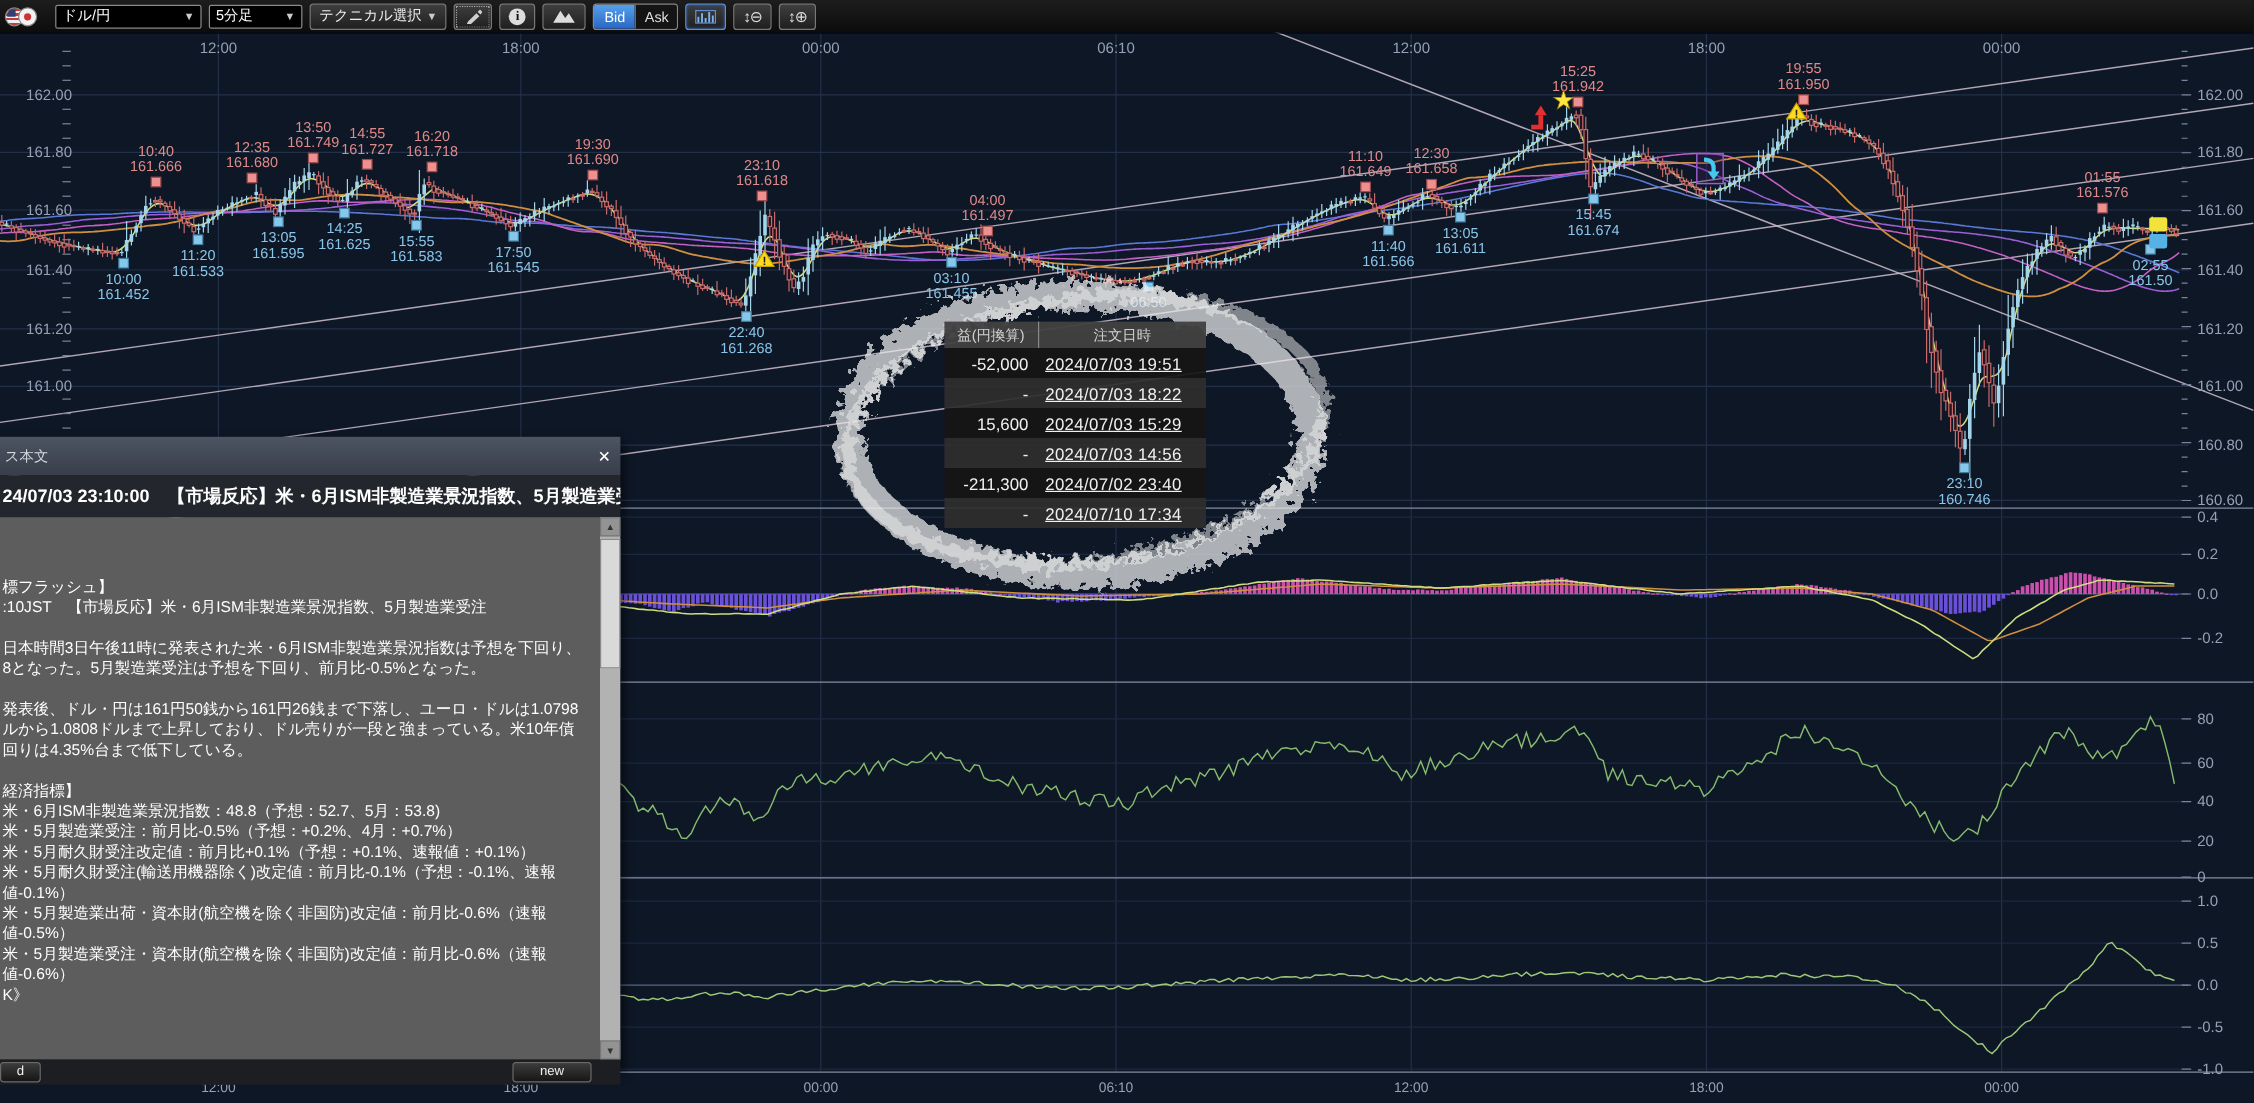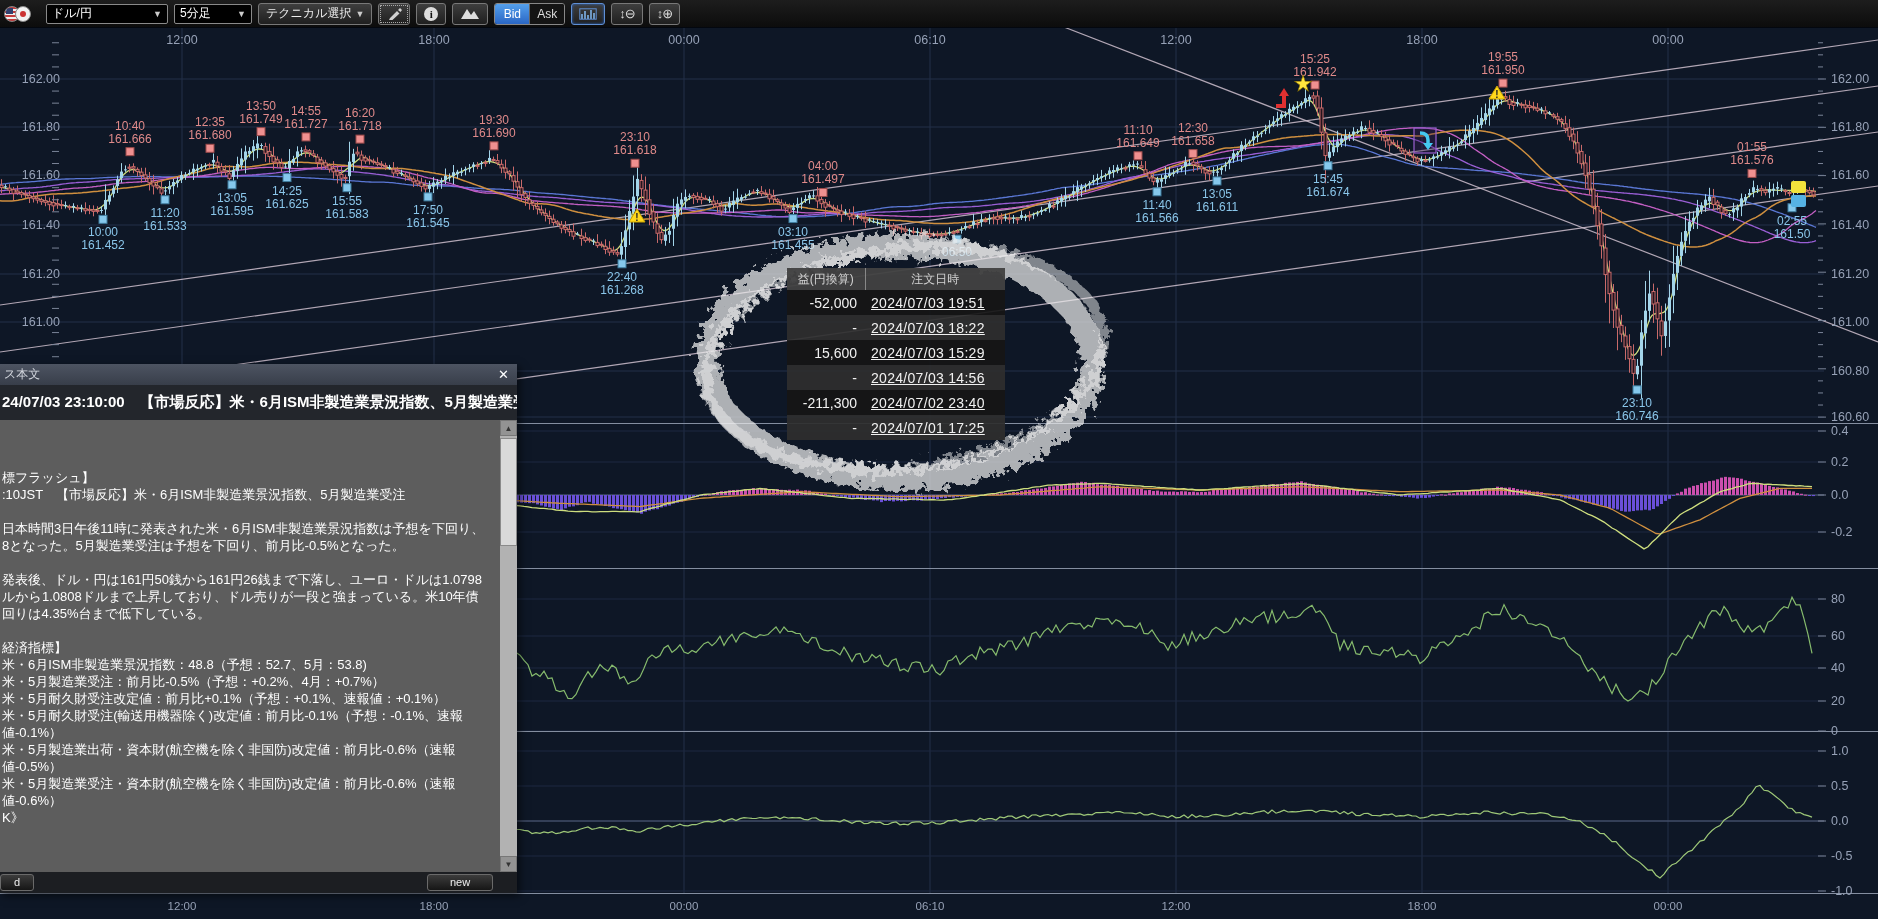--- a/index.html
+++ b/index.html
@@ -43,21 +43,21 @@
   #orders th:first-child{border-right:1px solid #888;}
   #orders td{height:25px;color:#f1f1f1;}
   #orders td.num{width:64px;text-align:right;padding:0 8px 0 6px;}
   #orders td.dt{width:128px;text-align:left;padding:0 6px;letter-spacing:.3px;text-decoration:underline;}
   #orders tbody tr:nth-child(odd) td{background:rgba(21,21,21,.93);}
   #orders tbody tr:nth-child(even) td{background:rgba(46,46,46,.93);}
 
   
   #news{position:absolute;left:0;top:364px;width:517px;height:529px;z-index:6;
     box-shadow:3px 3px 8px rgba(0,0,0,.55);font-family:"Liberation Sans",sans-serif;}
-  .nw-title{height:21px;background:linear-gradient(#4d5462,#383e4a);color:#d4d8df;font-size:12px;
+  .nw-title{height:32px;background:linear-gradient(#4d5462,#383e4a);color:#d4d8df;font-size:12px;
     display:flex;align-items:center;justify-content:space-between;padding:0 8px 0 4px;}
   .nw-close{color:#fff;font-size:13px;cursor:pointer;}
   .nw-head{height:35px;background:#23262c;color:#fff;font-size:15px;font-weight:bold;
     display:flex;align-items:center;padding-left:2px;white-space:nowrap;overflow:hidden;}
   .nw-body{position:relative;height:452px;background:#5d5d5d;overflow:hidden;}
   #nw-lines{position:absolute;left:2px;top:6px;right:20px;color:#fff;font-size:13px;line-height:17px;white-space:pre;margin-top:43px;}
   .nw-scroll{position:absolute;right:0;top:0;width:17px;height:452px;background:#b2b2b2;}
   .nw-up,.nw-down{position:absolute;left:0;width:17px;height:16px;background:#939393;color:#333;font-size:8px;
     display:flex;align-items:center;justify-content:center;cursor:pointer;border:1px solid #777;box-sizing:border-box;}
   .nw-up{top:0;}.nw-down{bottom:0;}
@@ -1804,21 +1804,21 @@
         <tr>
           <td class="num">-</td>
           <td class="dt">2024/07/03 14:56</td>
         </tr>
         <tr>
           <td class="num">-211,300</td>
           <td class="dt">2024/07/02 23:40</td>
         </tr>
         <tr>
           <td class="num">-</td>
-          <td class="dt">2024/07/01 17:25</td>
+          <td class="dt">2024/07/10 17:34</td>
         </tr>
       </tbody>
   </table>
 
   <svg id="chalk" width="1878" height="919">
     <defs>
       <filter id="chalkf" x="-20%" y="-20%" width="140%" height="140%">
         <feTurbulence type="fractalNoise" baseFrequency="0.14" numOctaves="3" seed="7" result="n"></feTurbulence>
         <feDisplacementMap in="SourceGraphic" in2="n" scale="22"></feDisplacementMap>
       </filter>

